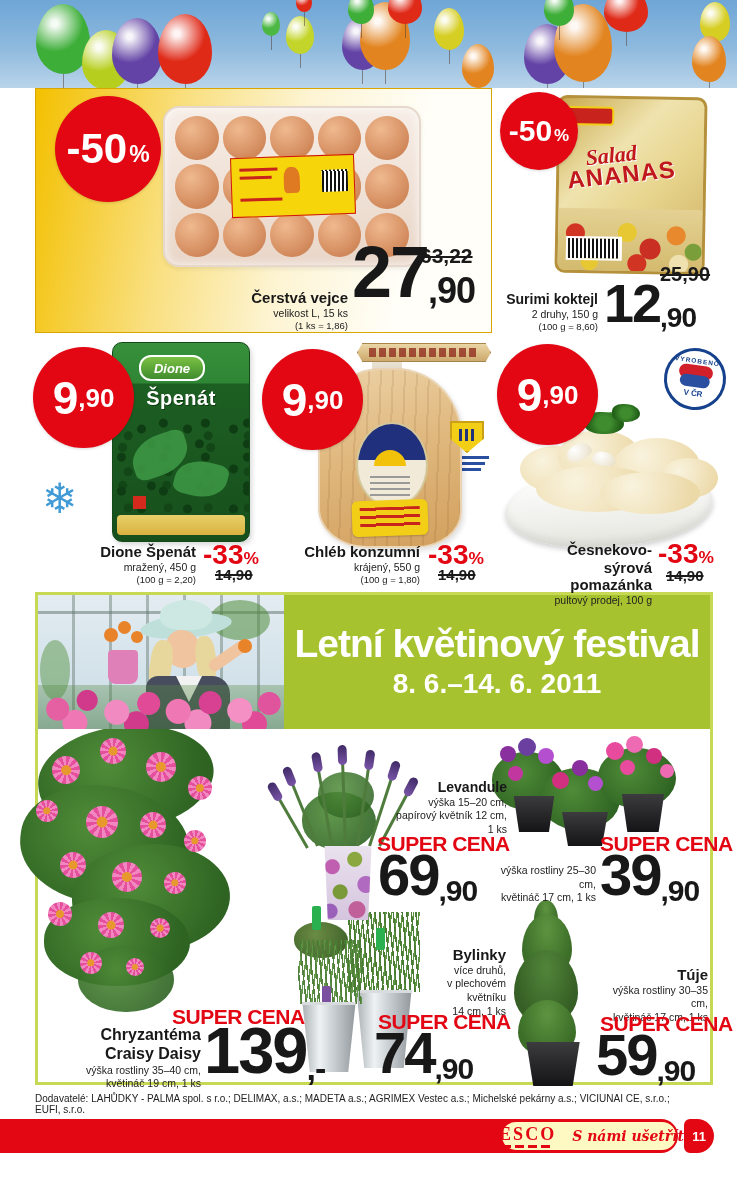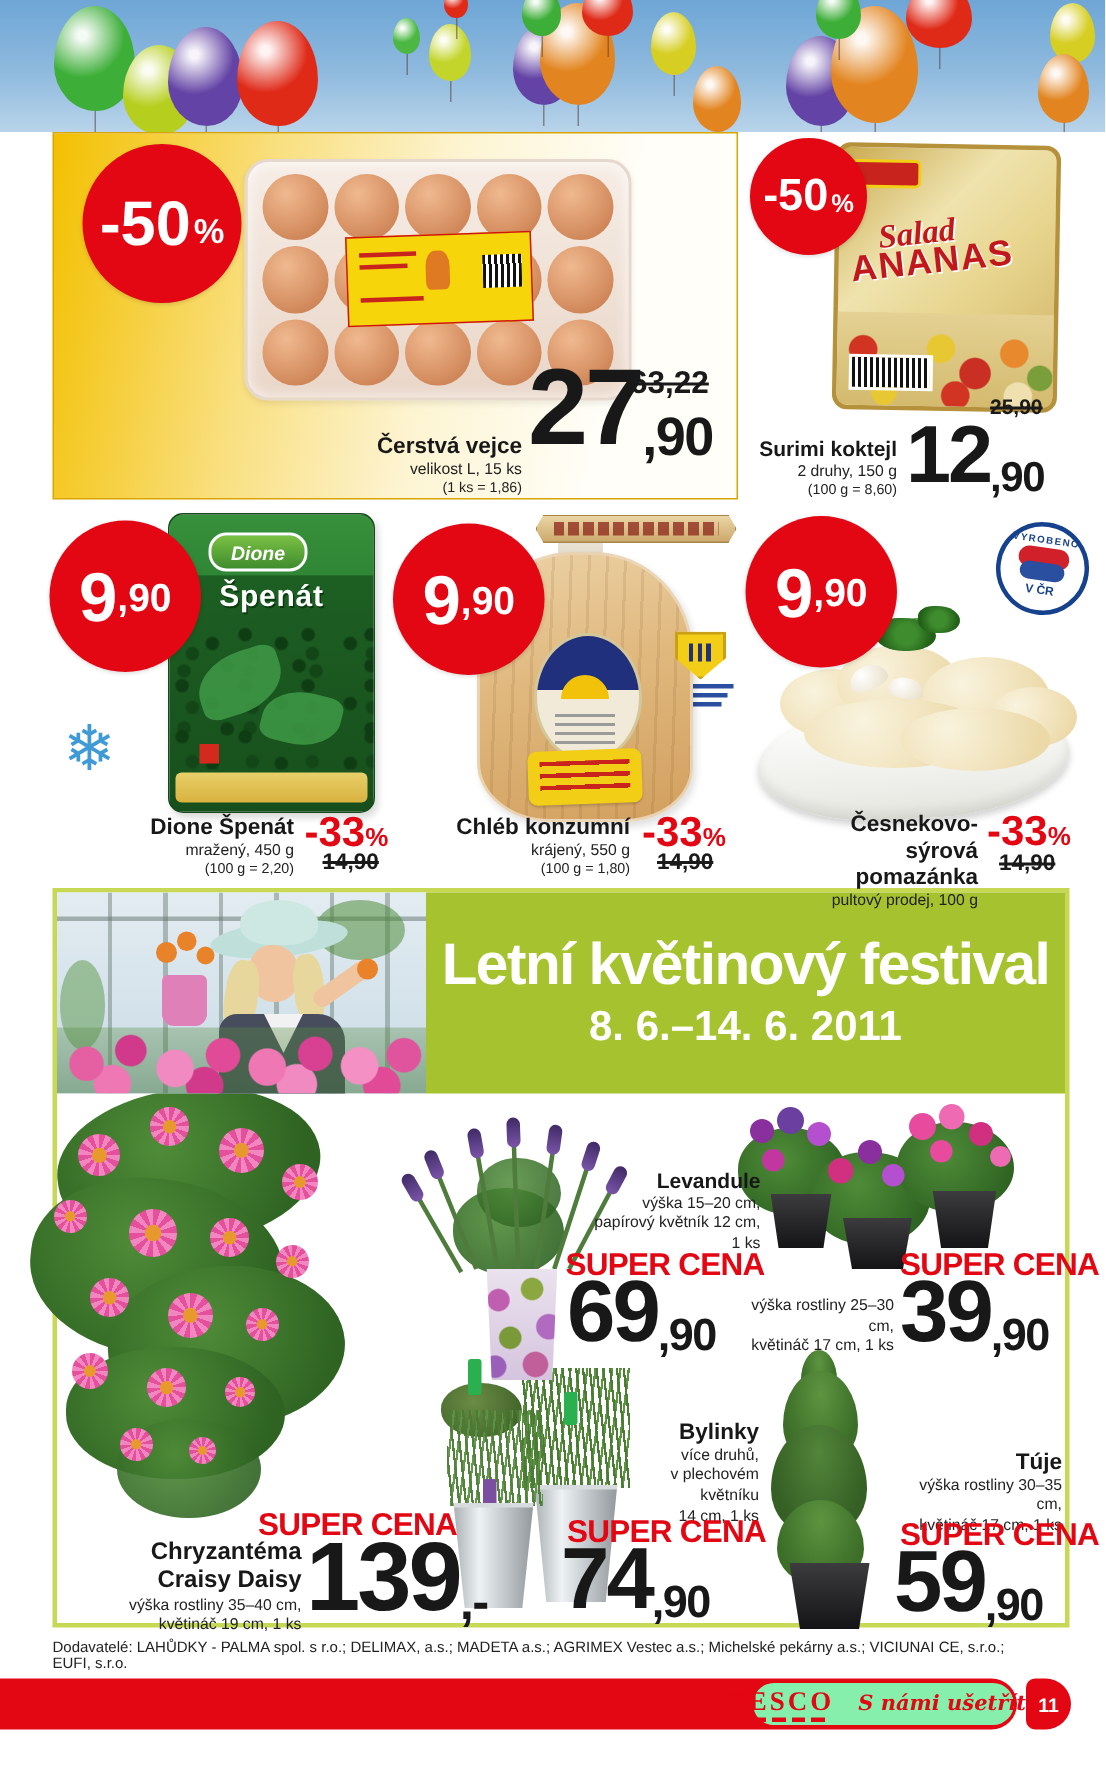--- a/index.html
+++ b/index.html
@@ -210,21 +210,21 @@
         radial-gradient(circle at 36% 62%, #7a9a3a 7px, transparent 8px),
         radial-gradient(circle at 66% 86%, #c05f9a 8px, transparent 9px),
         radial-gradient(circle at 18% 88%, #9a5fb8 7px, transparent 8px),
         linear-gradient(#eae2ee,#d5c4de)}
   .conif{position:absolute;background:radial-gradient(ellipse at 50% 25%, #5d9440, #3c6e28 72%);
       border-radius:50% 50% 45% 45% / 58% 58% 42% 42%}
 
   
   .suppliers{left:35px;top:1093px;width:660px;font-size:10px;color:#222;z-index:3}
   .red-band{left:0;top:1119px;width:678px;height:34px;background:#e30613;border-radius:0 17px 17px 0;z-index:2}
-  .tesco-pill{left:502px;top:1122px;width:174px;height:28px;background:#86efac;border-radius:14px;z-index:4;
+  .tesco-pill{left:502px;top:1122px;width:174px;height:28px;background:#fef9c3;border-radius:14px;z-index:4;
       display:flex;align-items:center;justify-content:center;gap:8px}
   .tesco-word{font-family:"Liberation Serif",serif;font-weight:bold;font-size:18px;color:#e30613;
       letter-spacing:2px;line-height:1;text-align:center}
   .tesco-dashes{width:64px;height:3px;margin:2px auto 0;background:
       repeating-linear-gradient(90deg,#e30613 0 9px,transparent 9px 13px)}
   .tesco-sep{width:2px;height:20px;background:#e30613}
   .tesco-slogan{font-family:"DejaVu Serif",serif;font-style:italic;font-weight:bold;
       font-size:14px;color:#e30613;white-space:nowrap}
   .page-tab{left:684px;top:1119px;width:30px;height:34px;background:#e30613;border-radius:6px 17px 17px 6px;
       color:#fff;font-weight:bold;font-size:13px;display:flex;align-items:center;justify-content:center;z-index:3}
@@ -303,21 +303,21 @@
     <span style="font-size:30px;line-height:1">-50</span>
     <span class="d-pct" style="font-size:17px">%</span>
   </div>
   <div class="abs surimi-img">
     <i class="sur-logo"></i>
     <span class="sur-salad">Salad</span>
     <span class="sur-ananas">ANANAS</span>
     <i class="sur-chunks"></i>
     <i class="sur-barcode"></i>
   </div>
-  <div class="abs old" style="left:660px;top:263px;font-size:14px">25,90</div>
+  <div class="abs old" style="left:660px;top:263px;font-size:20px">25,90</div>
   <div class="abs r" style="left:478px;top:291px;width:120px;z-index:4">
     <div class="pname" style="font-size:14px">Surimi koktejl</div>
     <div class="pdesc">2 druhy, 150 g</div>
     <div class="pdesc sm">(100 g = 8,60)</div>
   </div>
   <div class="bigprice" style="left:604px;top:282px">
     <span class="pi" style="font-size:54px">12</span>
       <span class="pd" style="font-size:28px">,90</span>
   </div>
 

